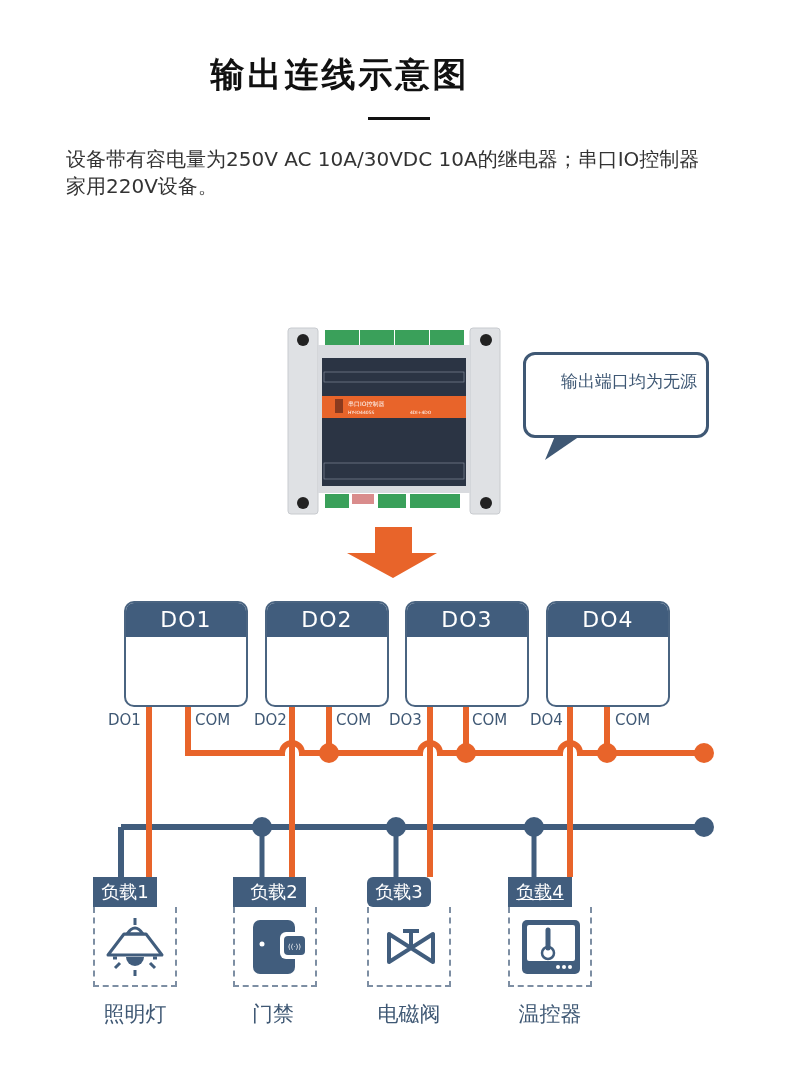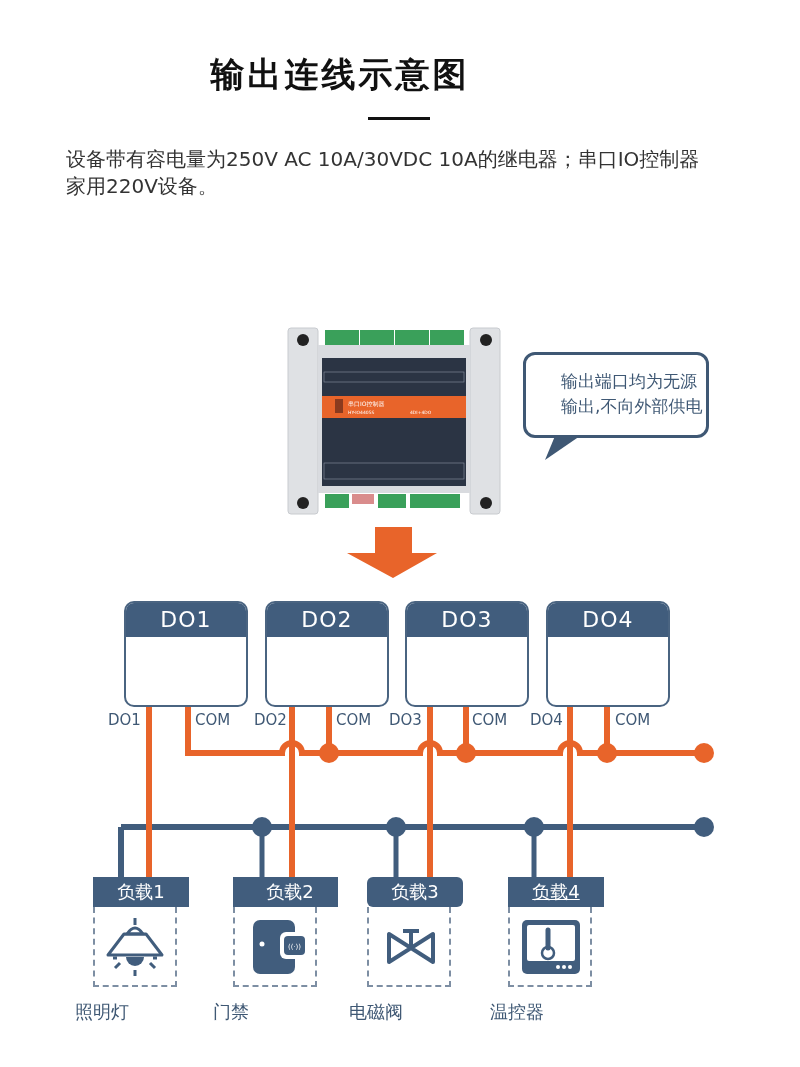--- a/index.html
+++ b/index.html
@@ -7,23 +7,23 @@
     .title { position:absolute; left:0; width:680px; top:52px; text-align:center; font-size:34px; font-weight:bold; color:#111; letter-spacing:3px; }
     .title-rule { position:absolute; left:368px; top:117px; width:62px; height:3px; background:#111; }
     .desc { position:absolute; left:66px; top:146px; width:690px; font-size:20px; line-height:27px; color:#333; }
     .desc div { white-space:nowrap; }
     svg#diagram { position:absolute; left:0; top:0; }
     .bubble { position:absolute; left:523px; top:352px; width:186px; height:86px; border:3px solid #3f5874; border-radius:12px; background:#fff; box-sizing:border-box; }
     .bubble-text { position:absolute; left:14px; top:14px; font-size:17px; line-height:25px; color:#3f5874; white-space:nowrap;margin-left:21px; }
     .do-box { position:absolute; width:124px; height:106px; border:2px solid #4a6481; border-radius:10px; box-sizing:border-box; background:#fff; overflow:hidden; }
     .do-head { height:34px; background:#415d7d; color:#fff; font-size:22px; line-height:34px; text-align:center; letter-spacing:1px; }
     .pin-label { position:absolute; font-size:15px; color:#3f5874; }
-    .load-head { position:absolute; width:96px; height:30px; background:#415d7d; color:#fff; font-size:18px; line-height:30px; text-align:center; }
+    .load-head { position:absolute; width:64px; height:30px; background:#415d7d; color:#fff; font-size:18px; line-height:30px; text-align:center; }
     .load-body { position:absolute; width:84px; height:80px; border:2px dashed #7d8ea3; border-top:none; box-sizing:border-box; }
-    .load-name { position:absolute; width:120px; text-align:left; font-size:18px; color:#3f5874; }
+    .load-name { position:absolute; width:120px; text-align:center; font-size:21px; color:#3f5874; }
   </style>
 </head>
 <body>
 
 <div class="title">输出连线示意图</div>
 <div class="title-rule"></div>
 
 <div class="desc">
   <div>设备带有容电量为250V AC 10A/30VDC 10A的继电器；串口IO控制器</div>
   <div>家用220V设备。</div>
@@ -161,21 +161,20 @@
         <circle cx="558" cy="967" r="2" fill="#fff"></circle>
         <circle cx="564" cy="967" r="2" fill="#fff"></circle>
         <circle cx="570" cy="967" r="2" fill="#fff"></circle>
       </g>
     </g>
 </svg>
 
 <div class="bubble">
   <div class="bubble-text">
     <div>输出端口均为无源</div>
-    <div>输出,不向外部供电</div>
   </div>
 </div>
 
 <div class="do-box" style="left:124px;top:601px;">
   <div class="do-head">DO1</div>
 </div>
 <div class="do-box" style="left:265px;top:601px;">
   <div class="do-head">DO2</div>
 </div>
 <div class="do-box" style="left:405px;top:601px;">

